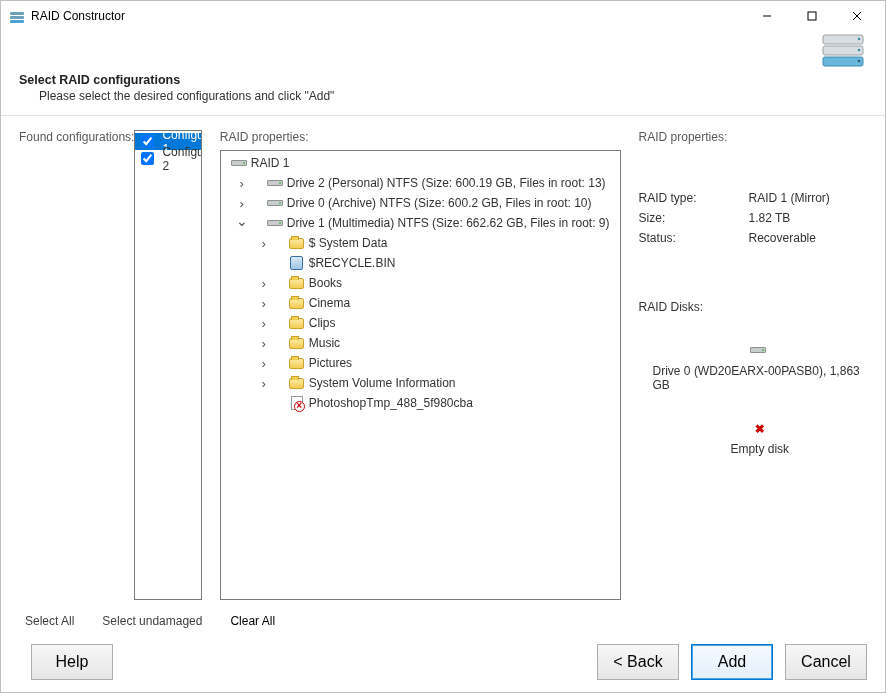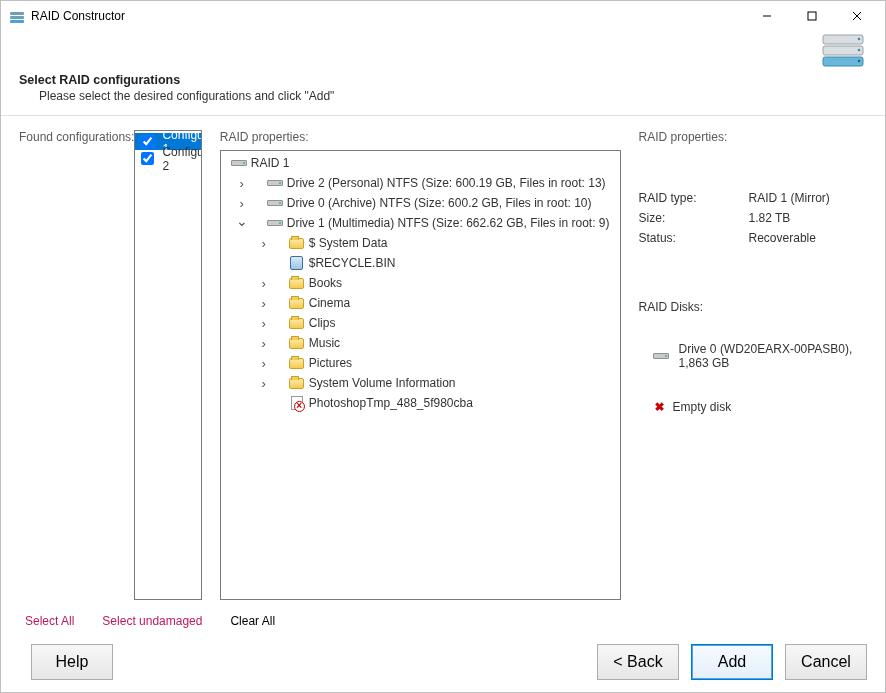--- a/index.html
+++ b/index.html
@@ -35,24 +35,24 @@
   .folder { background: linear-gradient(#ffe9a6, #f3cc52); border: 1px solid #c9a227; border-radius: 2px; width: 15px; height: 11px; position: relative; }
   .folder::before { content: ""; position: absolute; top:-3px; left:1px; width:6px; height:3px; background:#f3cc52; border:1px solid #c9a227; border-bottom:none; border-radius:1px 1px 0 0; }
   .recycle { display:inline-block; width:13px; height:14px; border:1px solid #3b6ea5; background: linear-gradient(#d9e9f7,#9fc4e7); border-radius:2px; }
   .file-x { display:inline-block; width:12px; height:14px; border:1px solid #999; background:#fff; position:relative; }
   .file-x::after { content:"×"; color:#c00; position:absolute; right:-3px; bottom:-3px; font-size:10px; font-weight:bold; background:#fff; border-radius:50%; width:9px; height:9px; line-height:8px; text-align:center; border:1px solid #c00; }
   .props-table { font-size: 12px; margin-top: 14px; }
   .props-table .prow { display: flex; padding: 3px 0; align-items: flex-end; }
   .props-table .pk { width: 110px; color: #333; }
   .props-table .pv { flex: 1; color: #333; }
   .disks-header { margin-top: 28px; color: #333; }
-  .disk-row { display: flex; align-items: center; gap: 6px; padding: 4px 0 2px 14px; font-size: 12px; }
+  .disk-row { display: flex; align-items: center; gap: 6px; padding: 4px 0 2px 14px; font-size: 12px; flex-direction: column; }
   .disk-x { color: #c00; font-weight: bold; width: 14px; text-align: center; }
   .actionbar { padding: 6px 18px 6px 24px; display: flex; gap: 28px; font-size: 12px; }
-  .actionbar a { color: #be185d; text-decoration: none; cursor: default; }
+  .actionbar a { color: #404040; text-decoration: none; cursor: default; }
   .actionbar a.active { color: #000; cursor: pointer; }
   .footer { padding: 10px 18px 12px 18px; display: flex; align-items: center; }
   .btn { min-width: 82px; height: 36px; padding: 0 14px; background: linear-gradient(#f7f7f7,#e6e6e6); border: 1px solid #adadad; font-size: 16px; cursor: pointer; }
   .btn.default { background: linear-gradient(#f5faff,#e4f0fb); border: 1px solid #0078d7; box-shadow: 0 0 0 1px #4da3e7 inset; }
   .footer-spacer { flex: 1; }
   .footer .btn { margin-left: 12px; }
   .hdd-mini { display:inline-block; width:18px; height:6px; background:#c8cccd; border:1px solid #8d9192; border-radius:1px; position:relative; }
   .hdd-mini::after { content:""; position:absolute; right:1px; top:1px; width:2px; height:2px; background:#4fb84f; border-radius:50%; }
 </style>
 </head>

